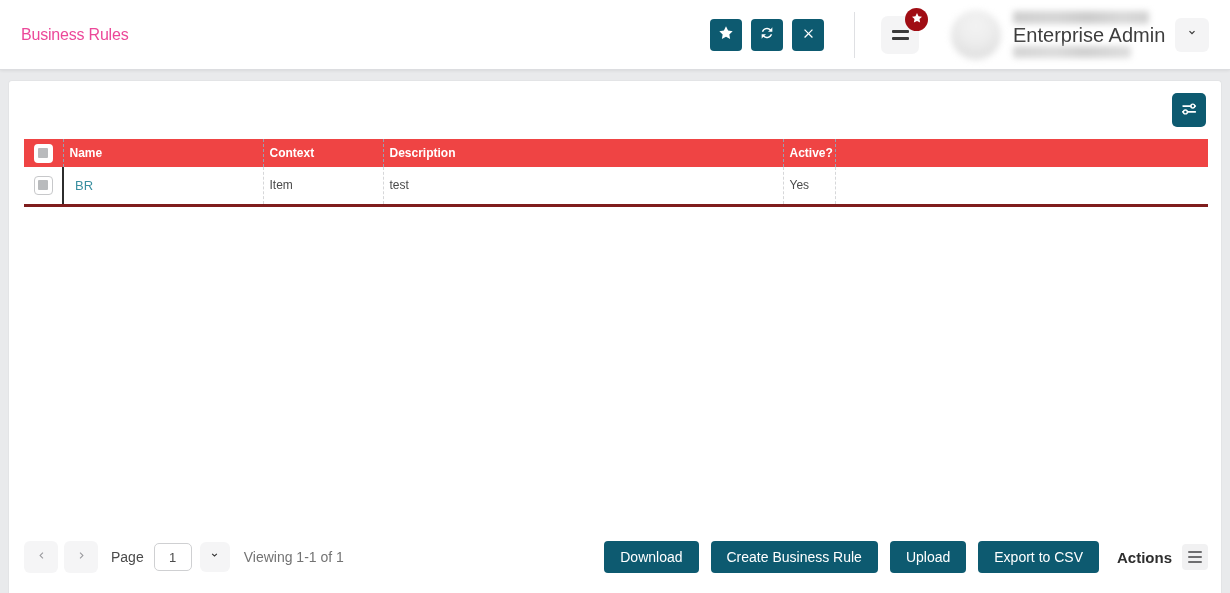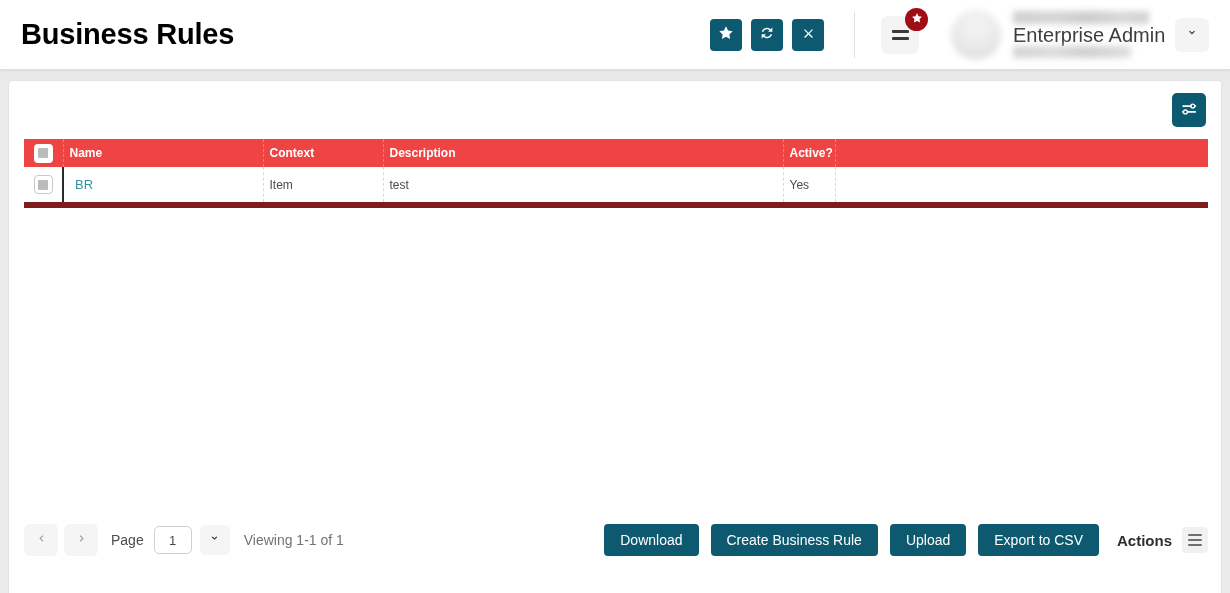--- a/index.html
+++ b/index.html
@@ -21,23 +21,23 @@
     height: 70px;
     background: #ffffff;
     border-bottom: 1px solid #dcdde0;
     display: flex;
     align-items: center;
     box-shadow: 0 1px 3px rgba(0,0,0,0.07);
   }
 
   .page-title {
     margin-left: 21px;
-    font-size: 29px;
-    font-weight: bold;
-    color: #000000;
+    font-size: 16px;
+    font-weight: normal;
+    color: #ec4899;
     letter-spacing: -0.2px;
   }
 
   .topbar-spacer { flex: 1; }
 
   .action-icons {
     display: flex;
     gap: 9px;
     align-items: center;
   }
@@ -216,21 +216,21 @@
     text-align: center;
   }
   table.grid thead th.col-last { border-right: none; }
 
   table.grid tbody tr { height: 38px; }
   table.grid tbody td {
     font-size: 12px;
     color: #4a4a4a;
     padding: 0 0 0 6px;
     border-right: 1px dashed #d6d7d9;
-    border-bottom: 6px solid #7f1d1d;
+    border-bottom: 3px solid #7f1d1d;
     vertical-align: middle;
   }
   table.grid tbody td.col-check {
     padding-left: 0;
     text-align: center;
     border-right: none;
   }
   table.grid tbody td.col-name {
     border-left: 2px solid #2c2c2c;
     padding-left: 11px;
@@ -263,21 +263,21 @@
     width: 10px;
     height: 10px;
     background: #b9bbbd;
     border-radius: 1px;
   }
 
   
   .bottombar {
     position: absolute;
     left: 0;
-    bottom: 17px;
+    bottom: 0;
     width: 1214px;
     height: 72px;
     display: flex;
     align-items: center;
     padding: 0 15px;
   }
 
   .pager { display: flex; align-items: center; }
   .pg-arrow {
     width: 34px;

